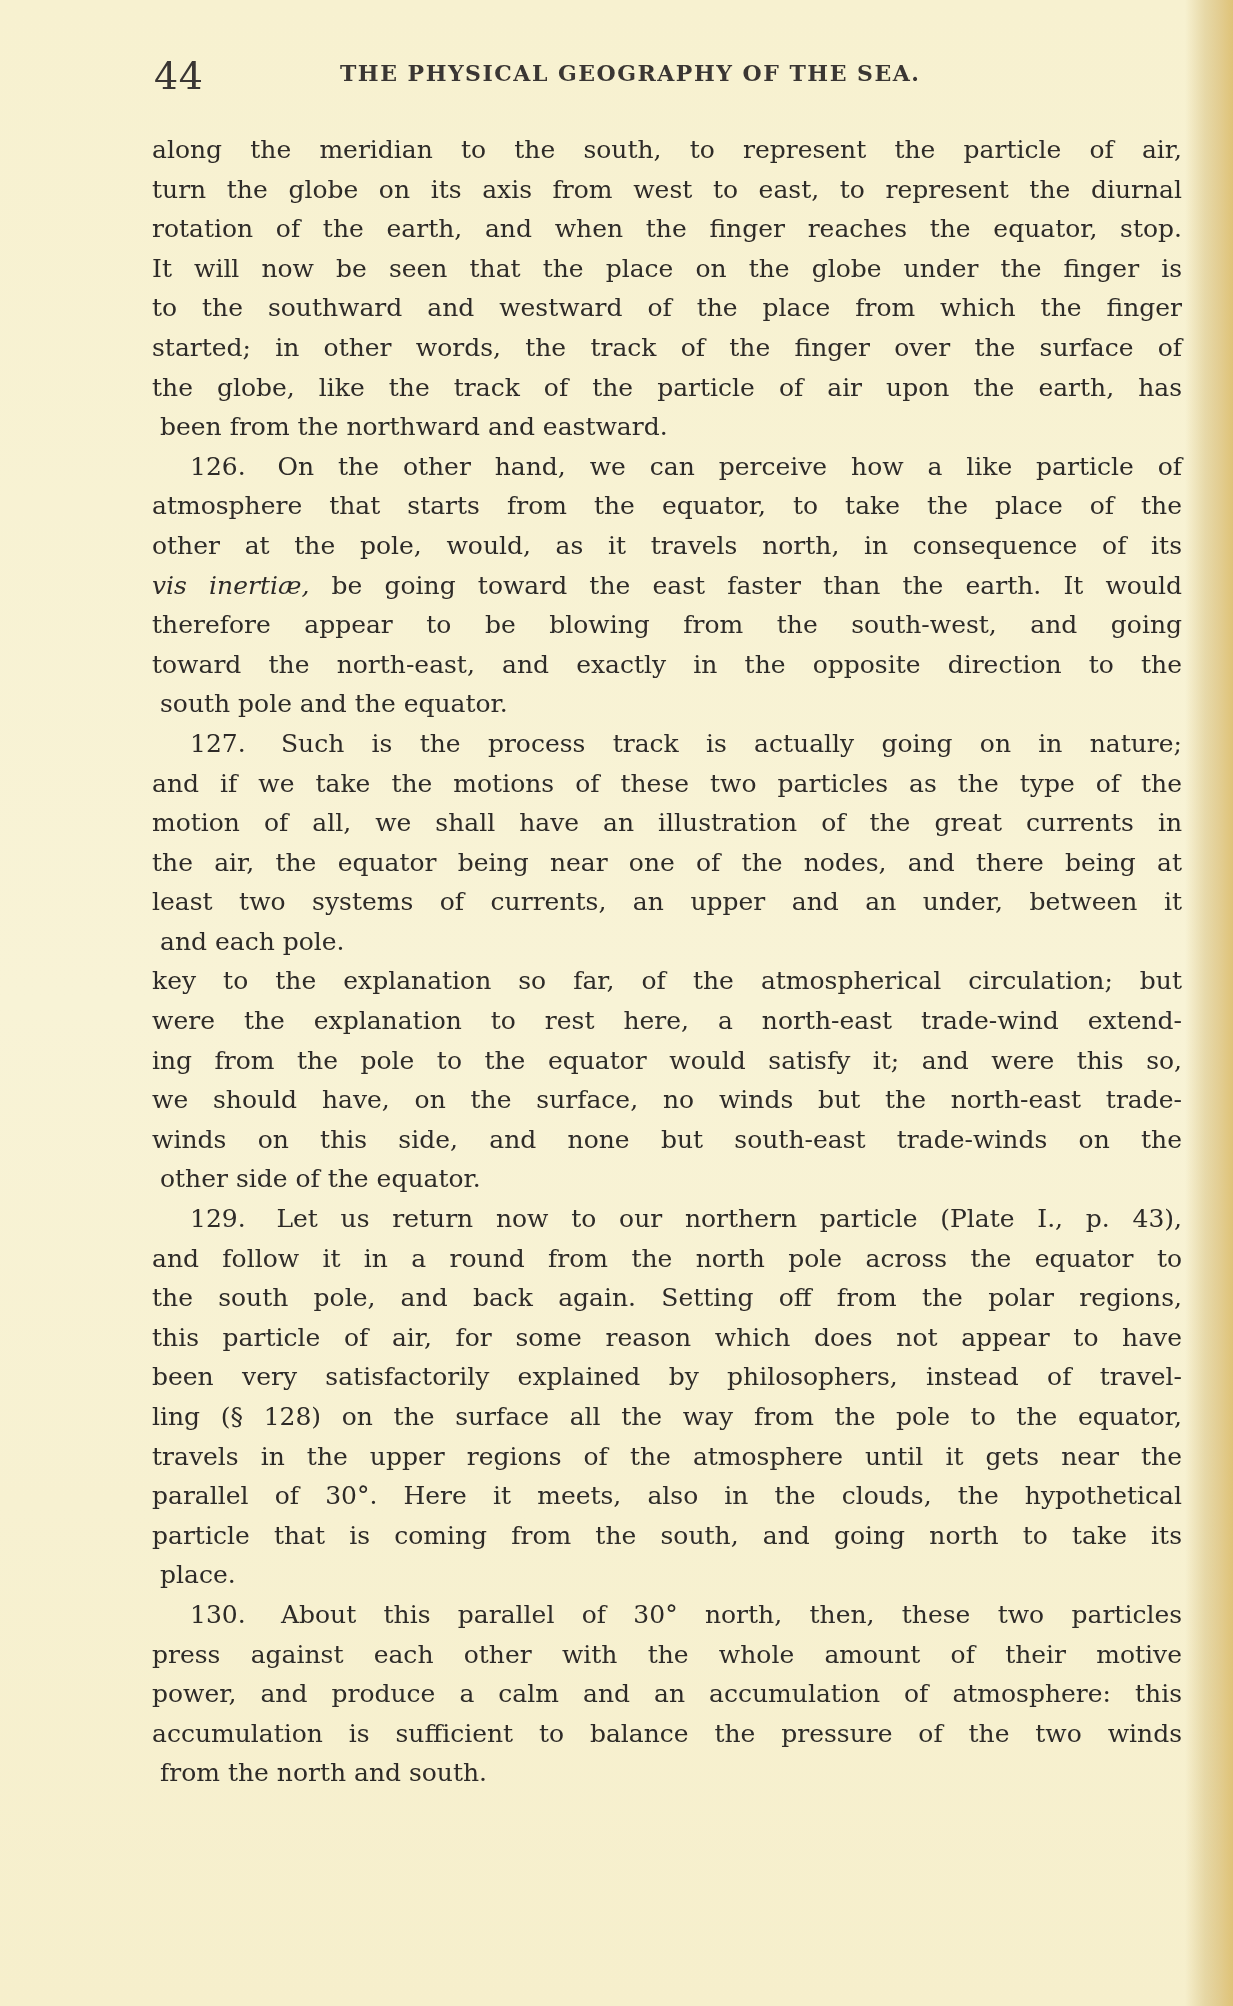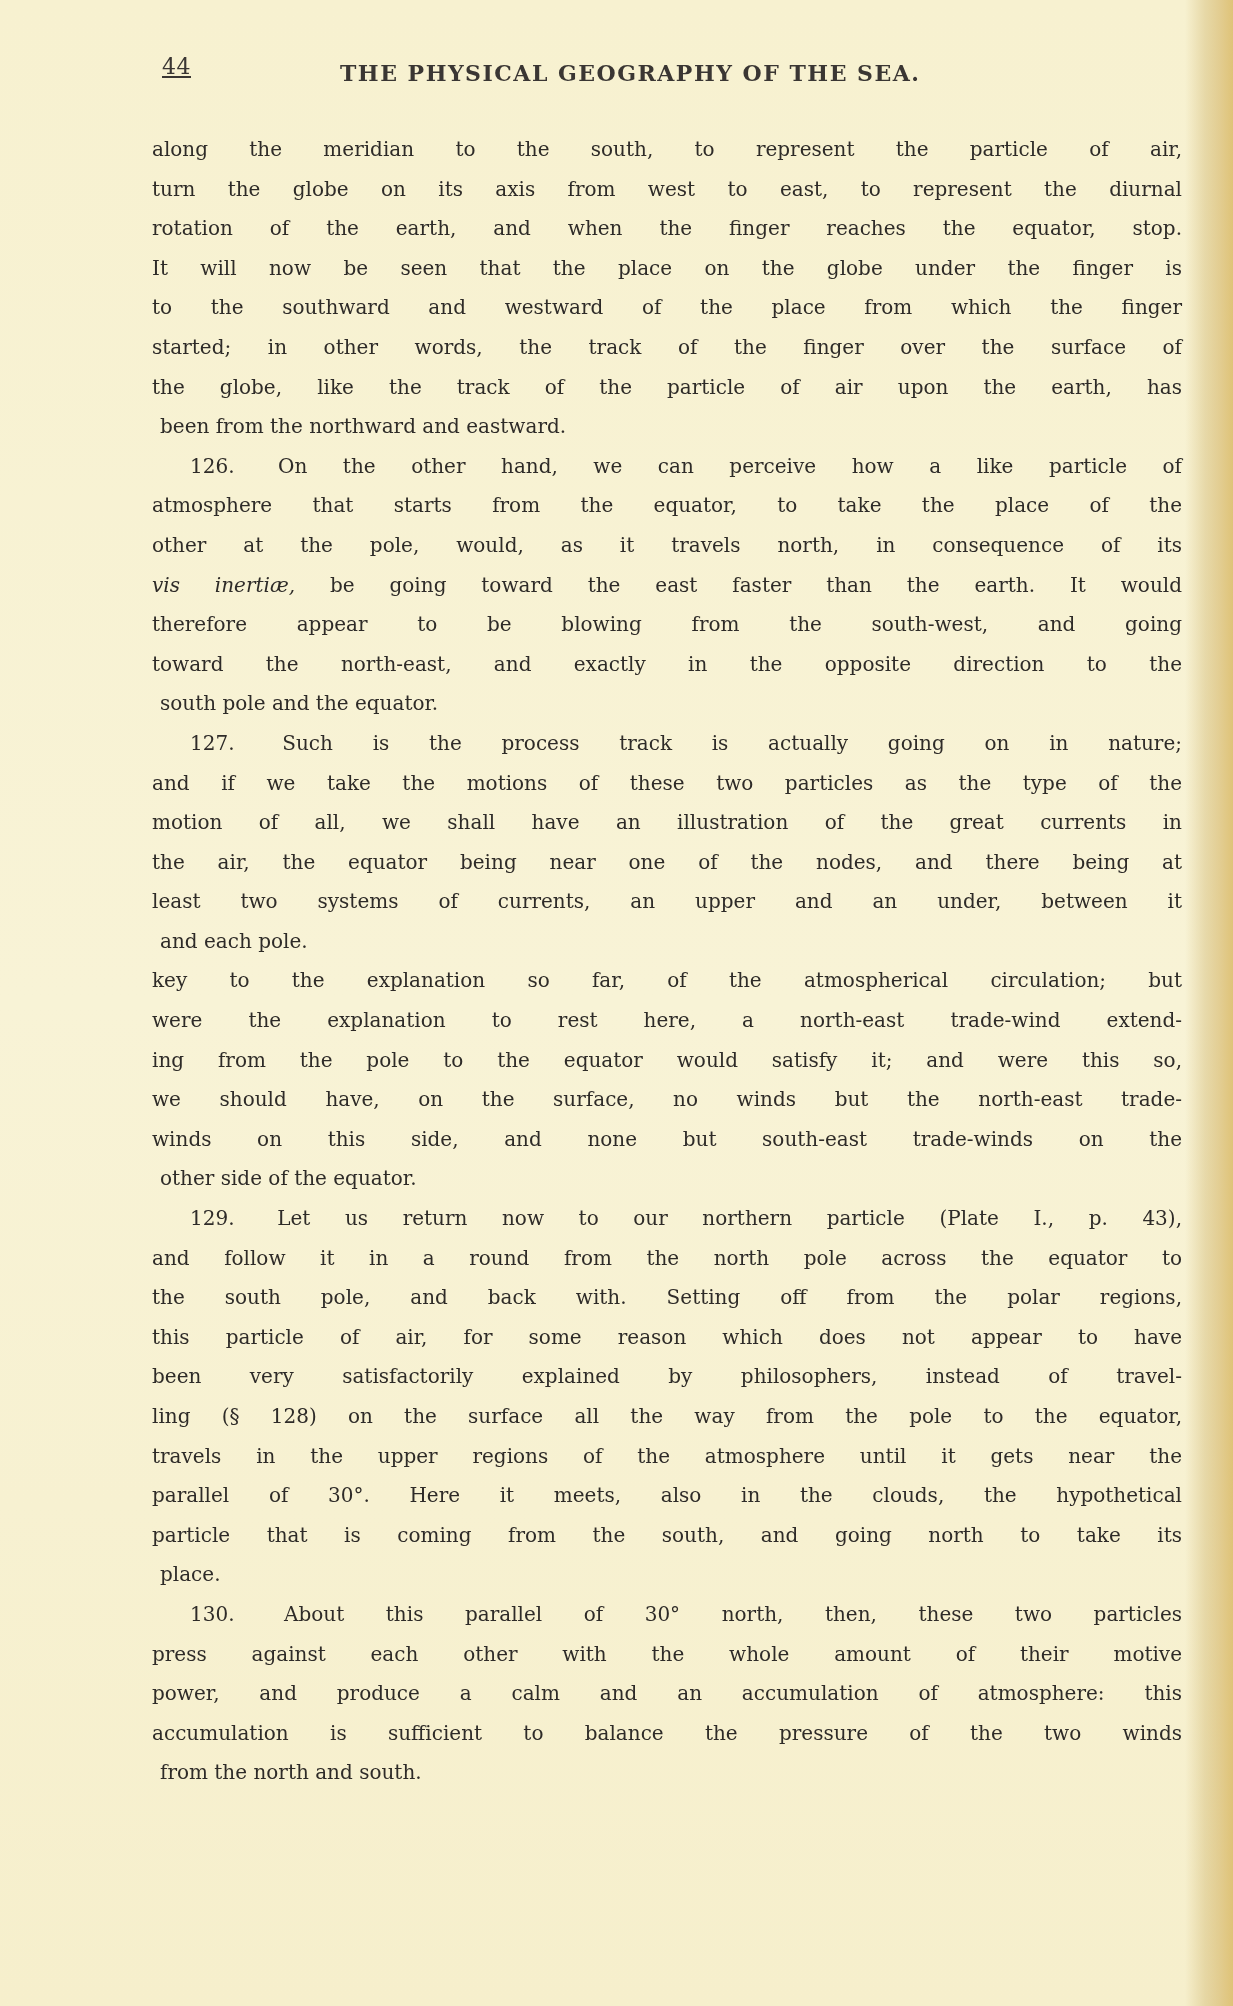--- a/index.html
+++ b/index.html
@@ -27,39 +27,38 @@
       top: 54px;
       left: 150px;
       width: 1030px;
       height: 40px;
       font-size: 24px;
       letter-spacing: 0.5px;
       color: #3a3633;
     }
     .page-number {
       position: absolute;
-      left: 12px;
+      left: 4px;
       top: 0;
-      font-size: 22px;
-      text-decoration: underline;
+      font-size: 38px;
     }
     .running-title {
       position: absolute;
       left: 190px;
       top: 6px;
       font-weight: bold;
       font-size: 22px;
       letter-spacing: 1.5px;
     }
     .body-text {
       position: absolute;
       top: 130px;
       left: 152px;
       width: 1030px;
-      font-size: 20px;
+      font-size: 25px;
       line-height: 39.6px;
       text-align: justify;
       color: #2e2b28;
     }
     .para {
       margin: 0;
       text-indent: 0;
     }
     .line {
       display: block;
@@ -126,21 +125,21 @@
       <span class="line">were the explanation to rest here, a north-east trade-wind extend-</span>
       <span class="line">ing from the pole to the equator would satisfy it; and were this so,</span>
       <span class="line">we should have, on the surface, no winds but the north-east trade-</span>
       <span class="line">winds on this side, and none but south-east trade-winds on the</span>
       <span class="line last">other side of the equator.</span>
     </div>
 
     <div class="para">
       <span class="line" style="padding-left:38px;box-sizing:border-box;"><span class="para-num">129.</span> <span>Let us return now to our northern particle (Plate I., p. 43),</span></span>
       <span class="line">and follow it in a round from the north pole across the equator to</span>
-      <span class="line">the south pole, and back with.  Setting off from the polar regions,</span>
+      <span class="line">the south pole, and back again.  Setting off from the polar regions,</span>
       <span class="line">this particle of air, for some reason which does not appear to have</span>
       <span class="line">been very satisfactorily explained by philosophers, instead of travel-</span>
       <span class="line">ling (§ 128) on the surface all the way from the pole to the equator,</span>
       <span class="line">travels in the upper regions of the atmosphere until it gets near the</span>
       <span class="line">parallel of 30°.  Here it meets, also in the clouds, the hypothetical</span>
       <span class="line">particle that is coming from the south, and going north to take its</span>
       <span class="line last">place.</span>
     </div>
 
     <div class="para">

